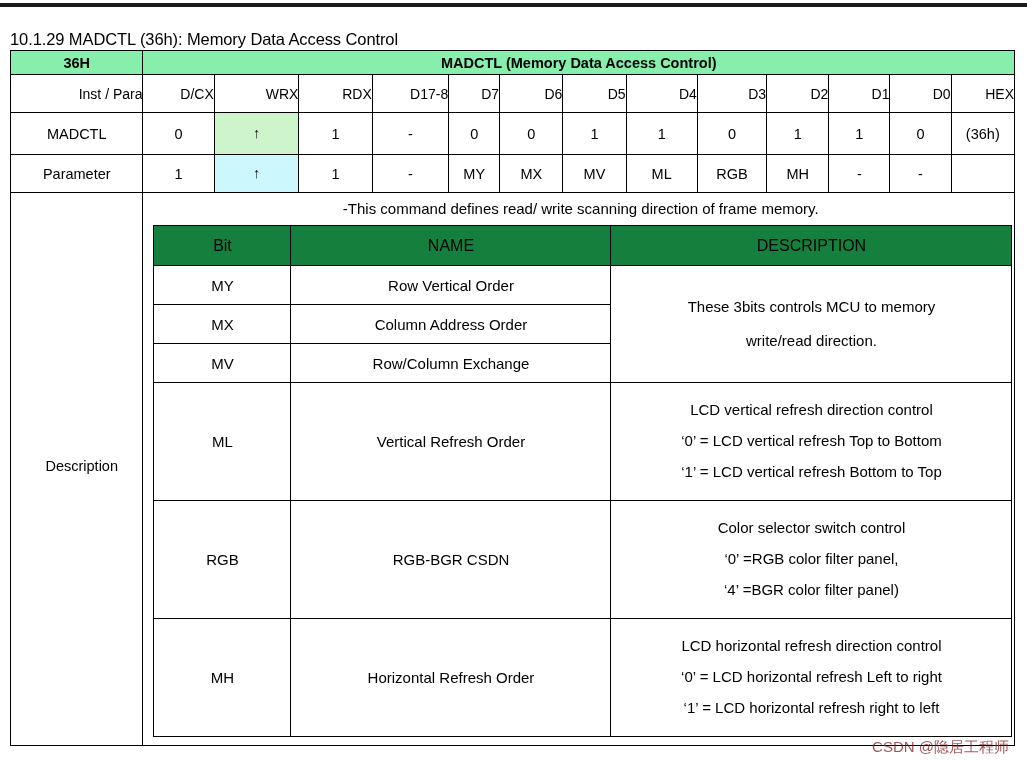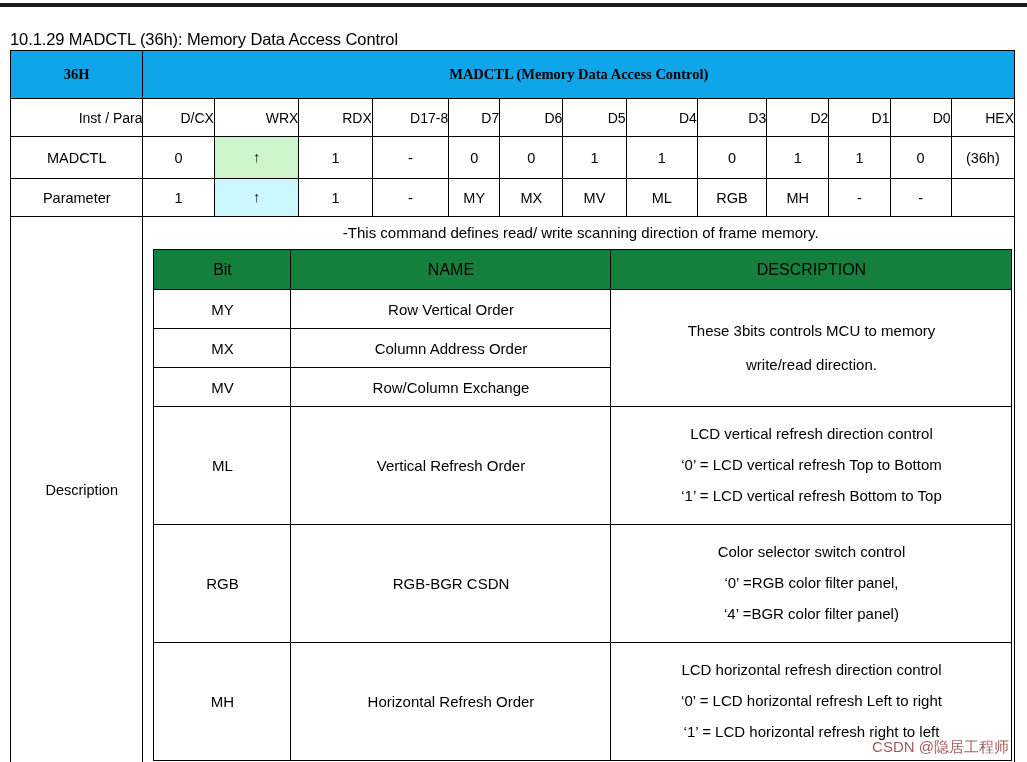--- a/index.html
+++ b/index.html
@@ -39,24 +39,23 @@
     table-layout: fixed;
   }
   .outer-table td {
     border: 1.6px solid #000000;
     text-align: center;
     vertical-align: middle;
     font-size: 14.5px;
     padding: 0;
   }
   .hdr-code, .hdr-title {
-    background: #0ea5e9;
+    background: #86efac;
     font-weight: bold;
-    height: 48px;
-    font-family: Liberation Serif, serif;
+    height: 24px;
   }
   .hdr-code { font-size: 16px; }
   .hdr-title { font-size: 17px; margin-top: 44px; }
 
   .r-colhead td { height: 38px; font-size: 14px; text-align: right; }
   .r-madctl td  { height: 42px; font-size: 14.5px; }
   .r-param td   { height: 38px; font-size: 14.5px; }
 
   .cell-green { background: #cdf4cb; }
   .cell-cyan  { background: #ccf7fd; }

